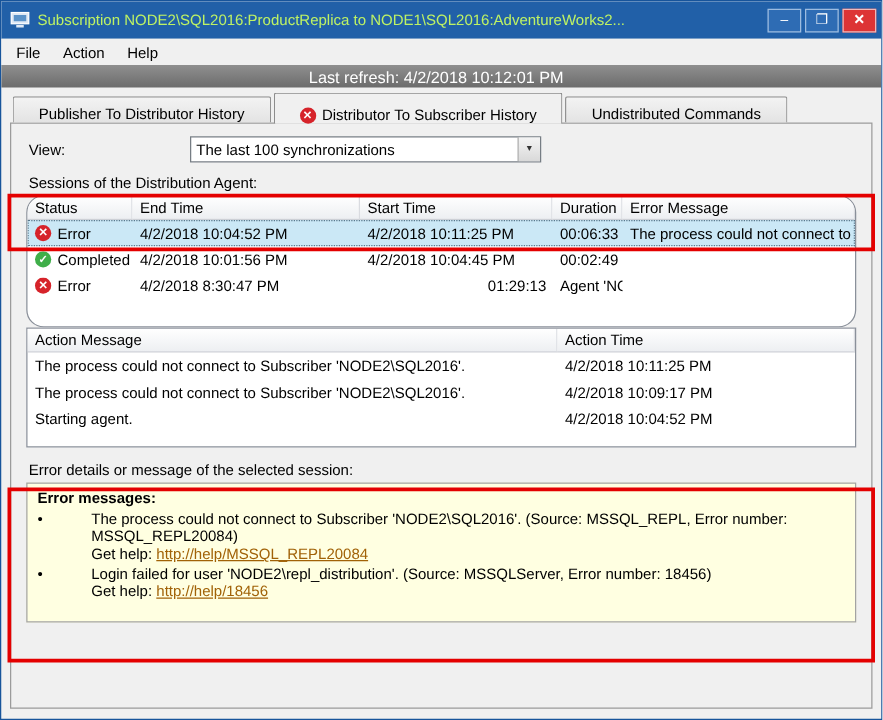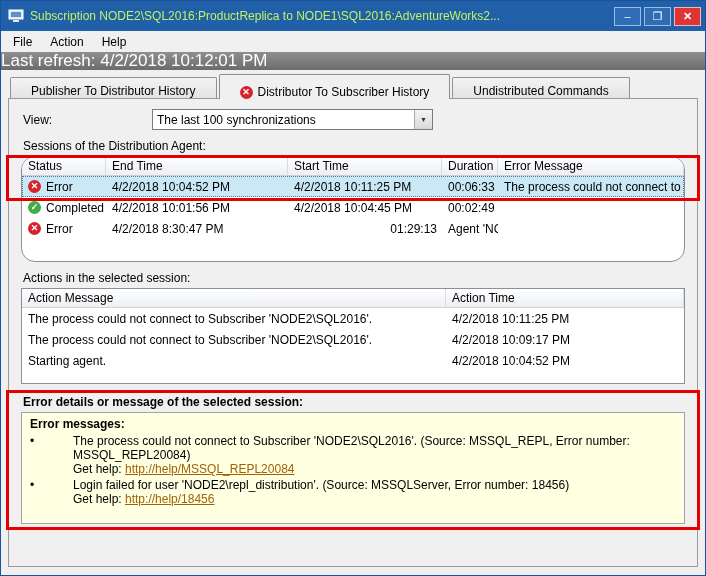--- a/index.html
+++ b/index.html
@@ -20,22 +20,22 @@
              background:#2e6cb4; cursor:default; }
   .win-btn.close { background:#dd3435; border-color:#f0b9b9; font-weight:bold; }
 
   
   .menubar { height:21px; background:#f0f0f0; display:flex; align-items:center;
              font-size:12px; padding-left:3px; }
   .menu-item { padding:2px 9px; cursor:default; }
 
   
   .refresh-strip { height:18px; background:linear-gradient(#8f8f8f,#6c6c6c);
-                   color:#fff; font-size:17px; display:flex; align-items:center;
-                   justify-content:flex-start; padding-right:8px; }
+                   color:#fff; font-size:13px; display:flex; align-items:center;
+                   justify-content:center; padding-right:8px; }
 
   
   .tabstrip { display:flex; align-items:flex-end; padding:6px 0 0 9px; height:28px;
               position:relative; z-index:2; }
   .tab { font-size:12px; padding:0 20px; border:1px solid #929292; border-bottom:none;
          background:linear-gradient(#f3f3f3,#e3e3e3); margin-right:2px;
          border-radius:2px 2px 0 0; display:flex; align-items:flex-end; gap:5px;
          height:21px; white-space:nowrap; cursor:default; }
   .tab.active { background:#f0f0f0; height:25px; margin-bottom:-1px; border-color:#8d8d8d; }
 
@@ -46,21 +46,21 @@
   .view-row { display:flex; align-items:center; margin:2px 0 0 6px; height:21px; }
   .view-label { font-size:12px; width:129px; }
   .combo { width:281px; height:21px; background:#fff; border:1px solid #767d84;
            display:flex; align-items:center; cursor:default; }
   .combo-text { flex:1; font-size:12px; padding-left:4px; white-space:nowrap; overflow:hidden; }
   .combo-arrow { width:18px; height:19px; background:linear-gradient(#f4f4f4,#d9d9d9);
                  border-left:1px solid #ababab; font-size:7px; color:#333;
                  display:flex; align-items:center; justify-content:center; }
 
   .section-label { font-size:12px; margin:9px 2px 3px 6px; }
-  .section-label.bold { font-weight:bold; margin-top:11px; }
+  .section-label.bold { font-weight:normal; margin-top:11px; }
 
   
   .tbl { background:#fff; border:1px solid #8a909a; margin:0 4px; font-size:12px;
          overflow:hidden; }
   .sessions-tbl { height:106px;border-radius:14px; }
   .actions-tbl { height:96px; }
   .trow { display:grid; align-items:center; height:21px; }
   .sessions-tbl .trow { grid-template-columns:84px 182px 154px 56px 1fr; }
   .actions-tbl .trow  { grid-template-columns:1fr 238px; }
   .thead.trow { height:19px; }
@@ -180,21 +180,20 @@
         <div class="tcell status-cell">
           <span class="sicon err">✕</span>
           <span>Error</span>
         </div>
         <div class="tcell">4/2/2018 8:30:47 PM</div>
         <div class="tcell num">01:29:13</div>
         <div class="tcell">Agent 'NODE1\SQL2016-Adventu...</div>
       </div>
     </div>
 
-    <div class="section-label">Actions in the selected session:</div>
     <div class="tbl actions-tbl">
       <div class="trow thead">
         <div class="tcell">Action Message</div>
         <div class="tcell">Action Time</div>
       </div>
       <div class="trow">
         <div class="tcell">The process could not connect to Subscriber 'NODE2\SQL2016'.</div>
         <div class="tcell">4/2/2018 10:11:25 PM</div>
       </div>
       <div class="trow">

